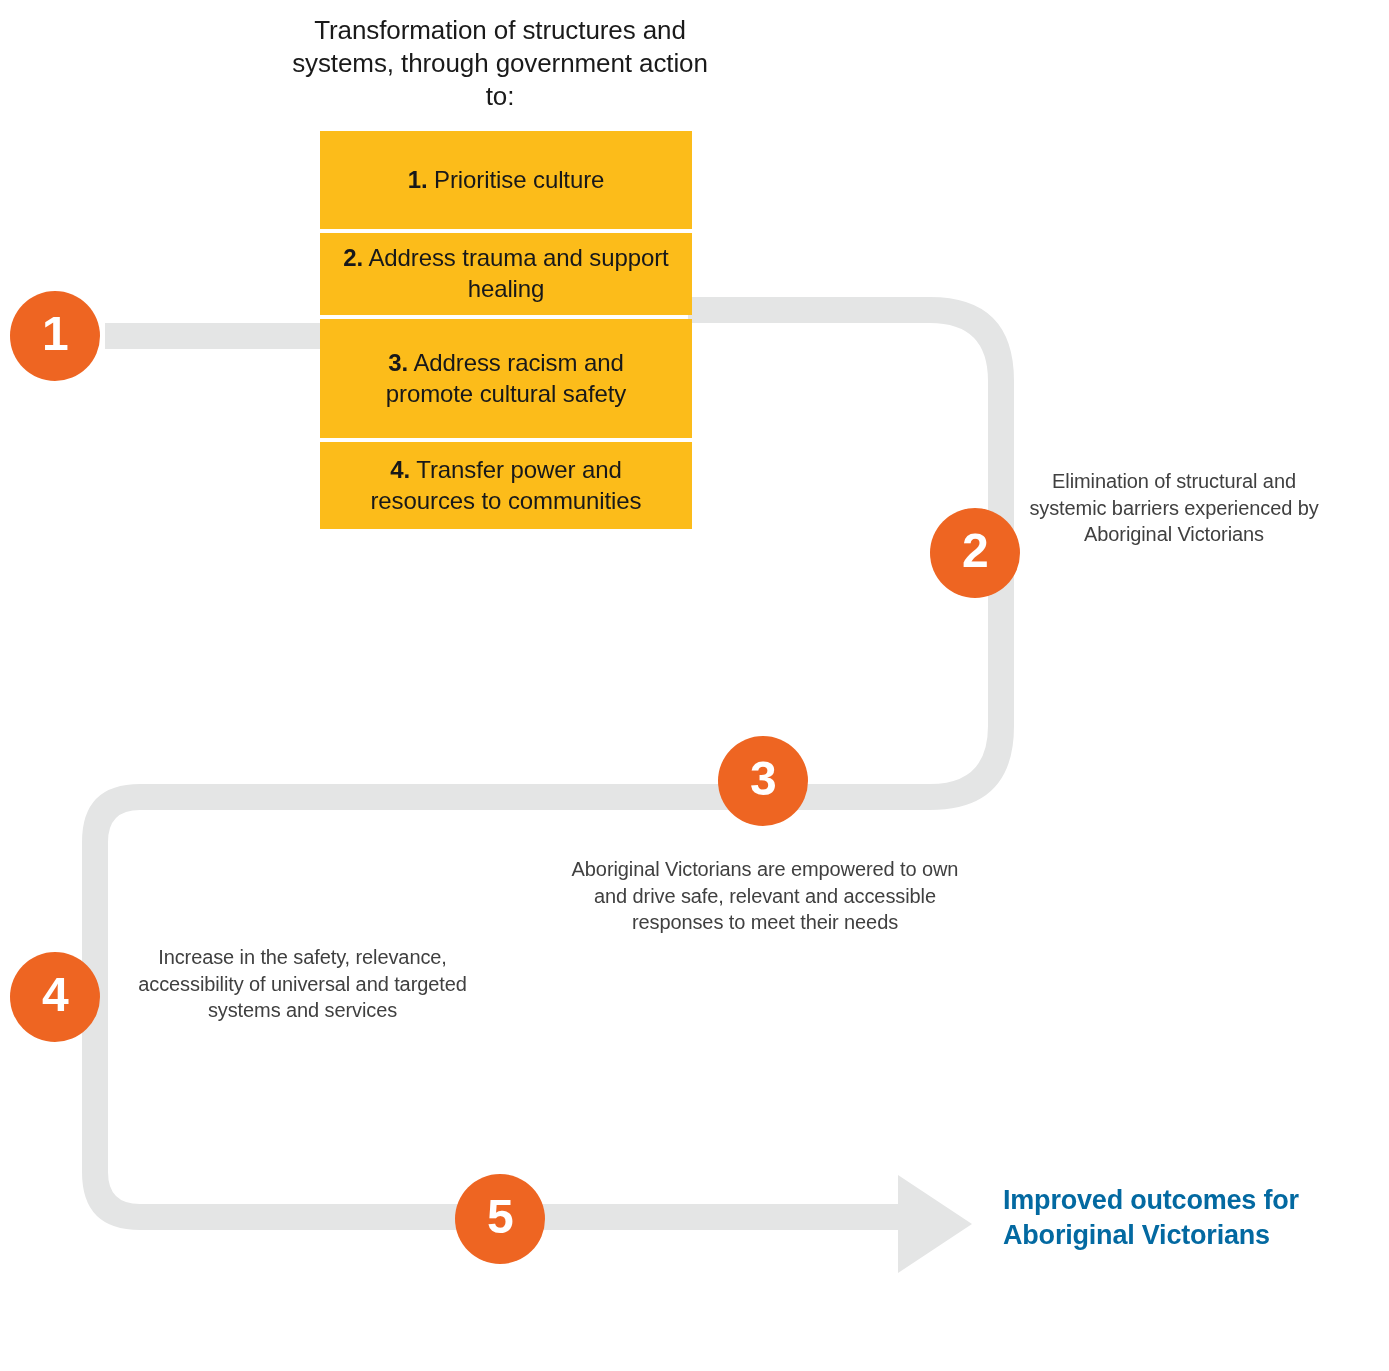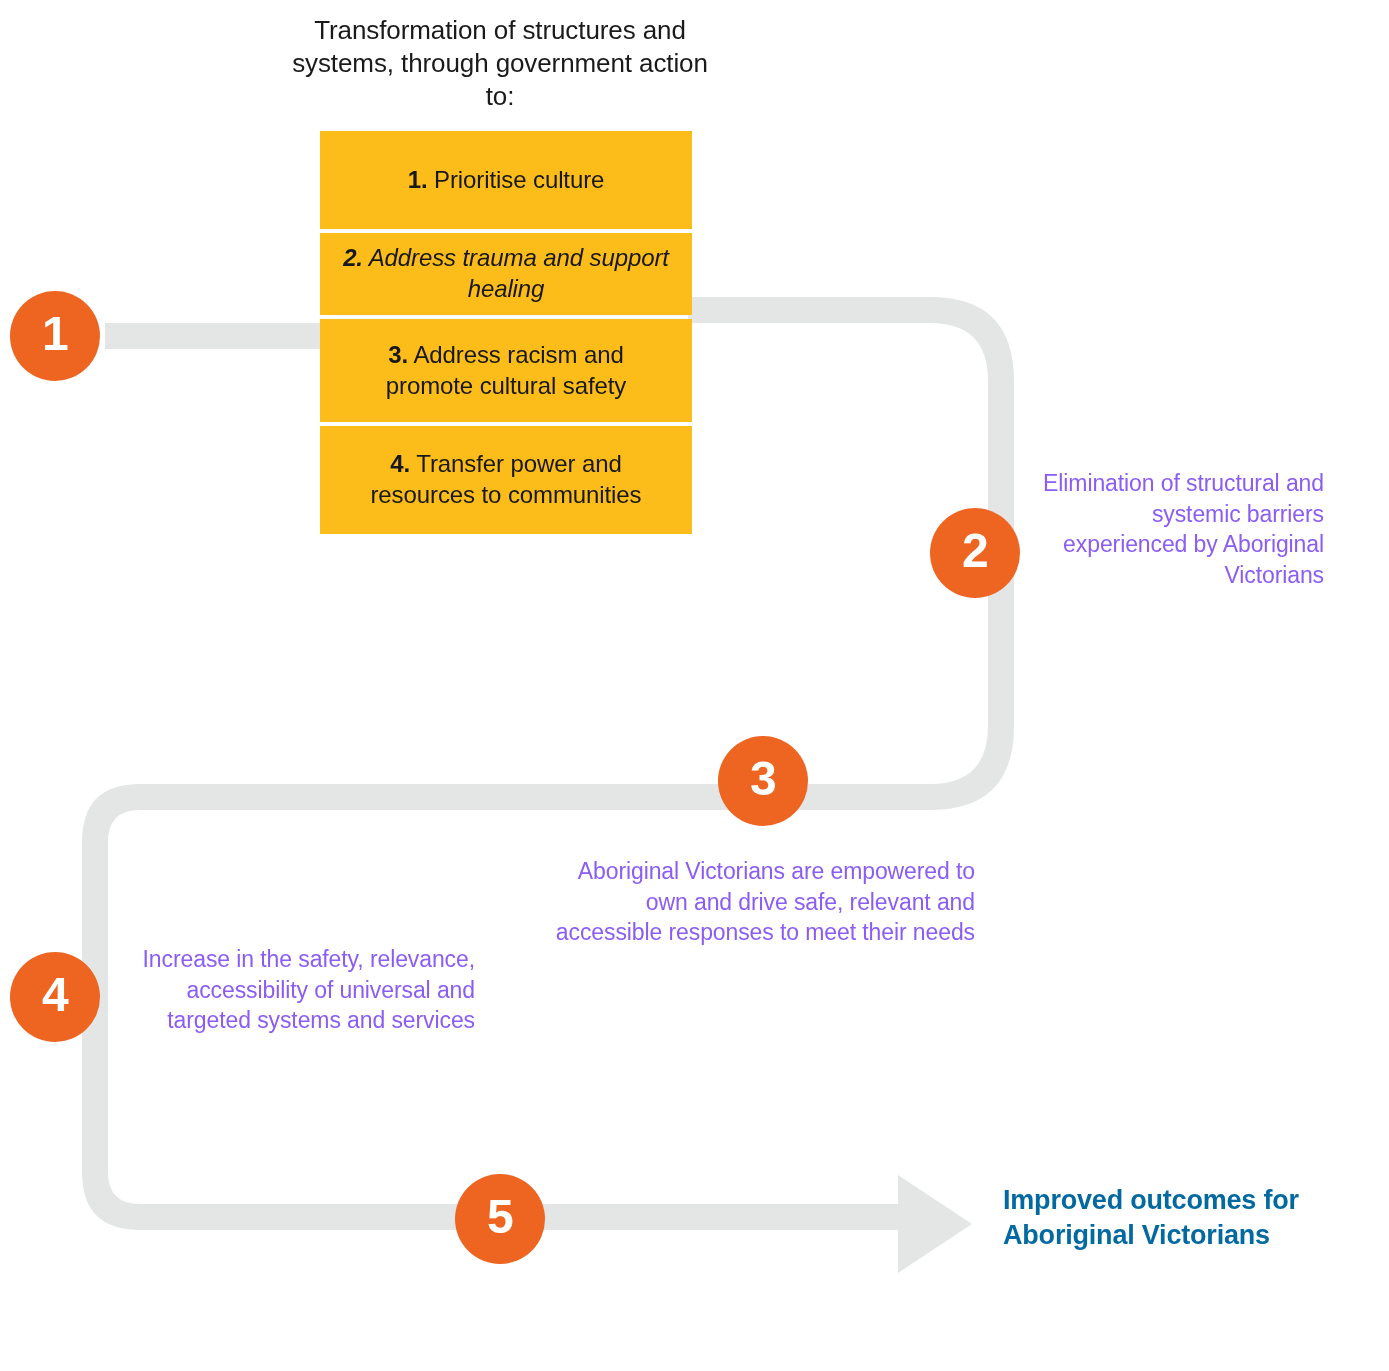--- a/index.html
+++ b/index.html
@@ -58,23 +58,23 @@
     justify-content: center;
     text-align: center;
     color: #17181a;
     font-size: 24px;
     line-height: 1.28;
     padding: 0 22px;
     box-sizing: border-box;
     letter-spacing: -0.1px;
   }
   .action-box.b1 { height: 98px; }
-  .action-box.b2 { height: 82px; font-style: italic; }
-  .action-box.b3 { height: 103px; }
-  .action-box.b4 { height: 108px; justify-content: flex-end; }
+  .action-box.b2 { height: 82px; }
+  .action-box.b3 { height: 119px; }
+  .action-box.b4 { height: 87px; justify-content: flex-end; }
   .action-box .num { font-weight: bold; }
 
   
   .step-circle {
     position: absolute;
     width: 90px;
     height: 90px;
     border-radius: 50%;
     background: #EE6522;
     color: #ffffff;
@@ -89,24 +89,24 @@
   .step-circle span { transform: translateY(-2px); }
   #circle-1 { left: 10px;  top: 275px; }
   #circle-2 { left: 930px; top: 492px; }
   #circle-3 { left: 718px; top: 720px; }
   #circle-4 { left: 10px;  top: 936px; }
   #circle-5 { left: 455px; top: 1158px; }
 
   
   .caption {
     position: absolute;
-    font-size: 23px;
+    font-size: 20px;
     line-height: 1.33;
-    color: #8b5cf6;
-    text-align: right;
+    color: #404040;
+    text-align: center;
     letter-spacing: -0.1px;
   }
   #caption-2 { left: 1024px; top: 452px;  width: 300px; }
   #caption-3 { left: 555px;  top: 840px;  width: 420px; }
   #caption-4 { left: 130px;  top: 928px;  width: 345px; }
   #caption-5 { left: 250px;  top: 1275px; width: 520px; }
 
   
   #outcome {
     position: absolute;

